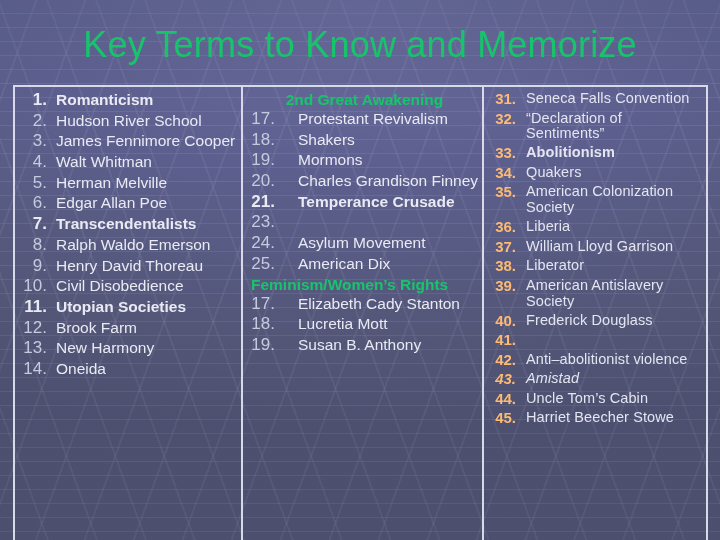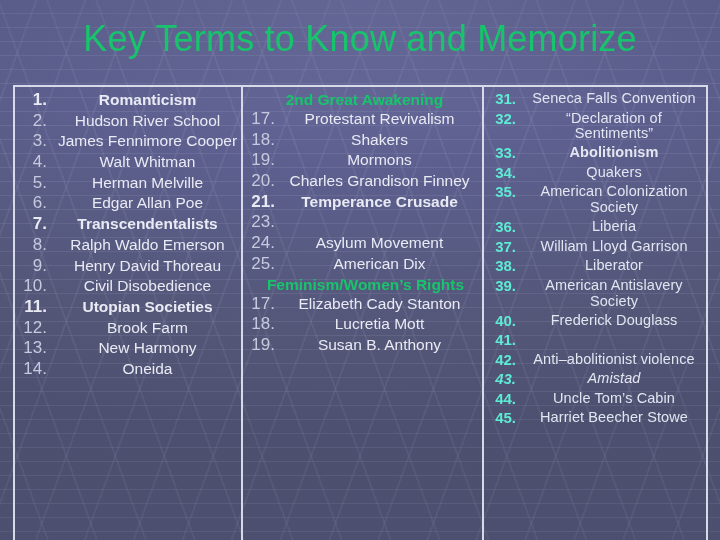--- a/index.html
+++ b/index.html
@@ -33,21 +33,21 @@
         rgba(205,208,235,0) 0px, rgba(205,208,235,0) 44px,
         rgba(205,208,235,.22) 44px, rgba(205,208,235,.22) 46px);
   }
   #bg-vignette{
     position:absolute; inset:0;
     background:linear-gradient(to bottom, rgba(80,84,120,.28) 0%, rgba(90,93,135,0) 22%, rgba(70,73,105,.22) 100%);
   }
 
   
   #title{
-    position:absolute; left:0; top:18px; width:720px;
+    position:absolute; left:0; top:24px; width:720px;
     text-align:center;
     font-size:36px;
     font-weight:400;
     color:#18C46B;
     letter-spacing:.2px;
     white-space:nowrap;
     z-index:5;
   }
 
   
@@ -77,50 +77,50 @@
     display:flex;
     align-items:flex-start;
     line-height:1.10;
   }
   .num{
     flex:0 0 auto;
     text-align:right;
     color:#c6cade;
     white-space:nowrap;
   }
-  .txt{ flex:1 1 auto;text-align:center; }
+  .txt{ flex:1 1 auto; }
 
   
   #col-1 .row, #col-2 .row{ font-size:15.5px; margin-bottom:2px; }
   #col-1 .num{ width:30px; margin-right:9px; font-size:17px; }
-  #col-2 .num{ width:30px; margin-right:4px; font-size:17px; }
+  #col-2 .num{ width:30px; margin-right:23px; font-size:17px; }
   #col-1 .txt, #col-2 .txt{ color:#e9eaf4; font-size:15.5px; }
 
   
   #col-3 .row{ font-size:14.5px; margin-bottom:3px; }
   #col-3 .num{
     width:30px; margin-right:10px;
-    font-size:15px; font-weight:700; color:#5eead4;
+    font-size:15px; font-weight:700; color:#fdba74;
   }
   #col-3 .txt{
     color:#e3e5f1; font-size:14.5px;
     font-family:Liberation Sans, sans-serif;
     letter-spacing:.1px;
   }
 
   
   .hl .txt{ color:#18C46B; font-weight:700; }
   .hl .num{ color:#e9eaf4; font-weight:700; }
   .hdr{
     color:#18C46B;
     font-weight:700;
     font-size:15.5px;
     line-height:1.10;
     margin-bottom:2px;
-    text-align:center;
+    text-align:left;
     padding-left:6px;
   }
   .hdr.left{ text-align:center; padding-left:4px; }
   .ital .txt{ font-style:italic; }
   .ital .num{ font-style:italic; }
 </style>
 </head>
 <body>
 
 <div id="bg-base"></div>

